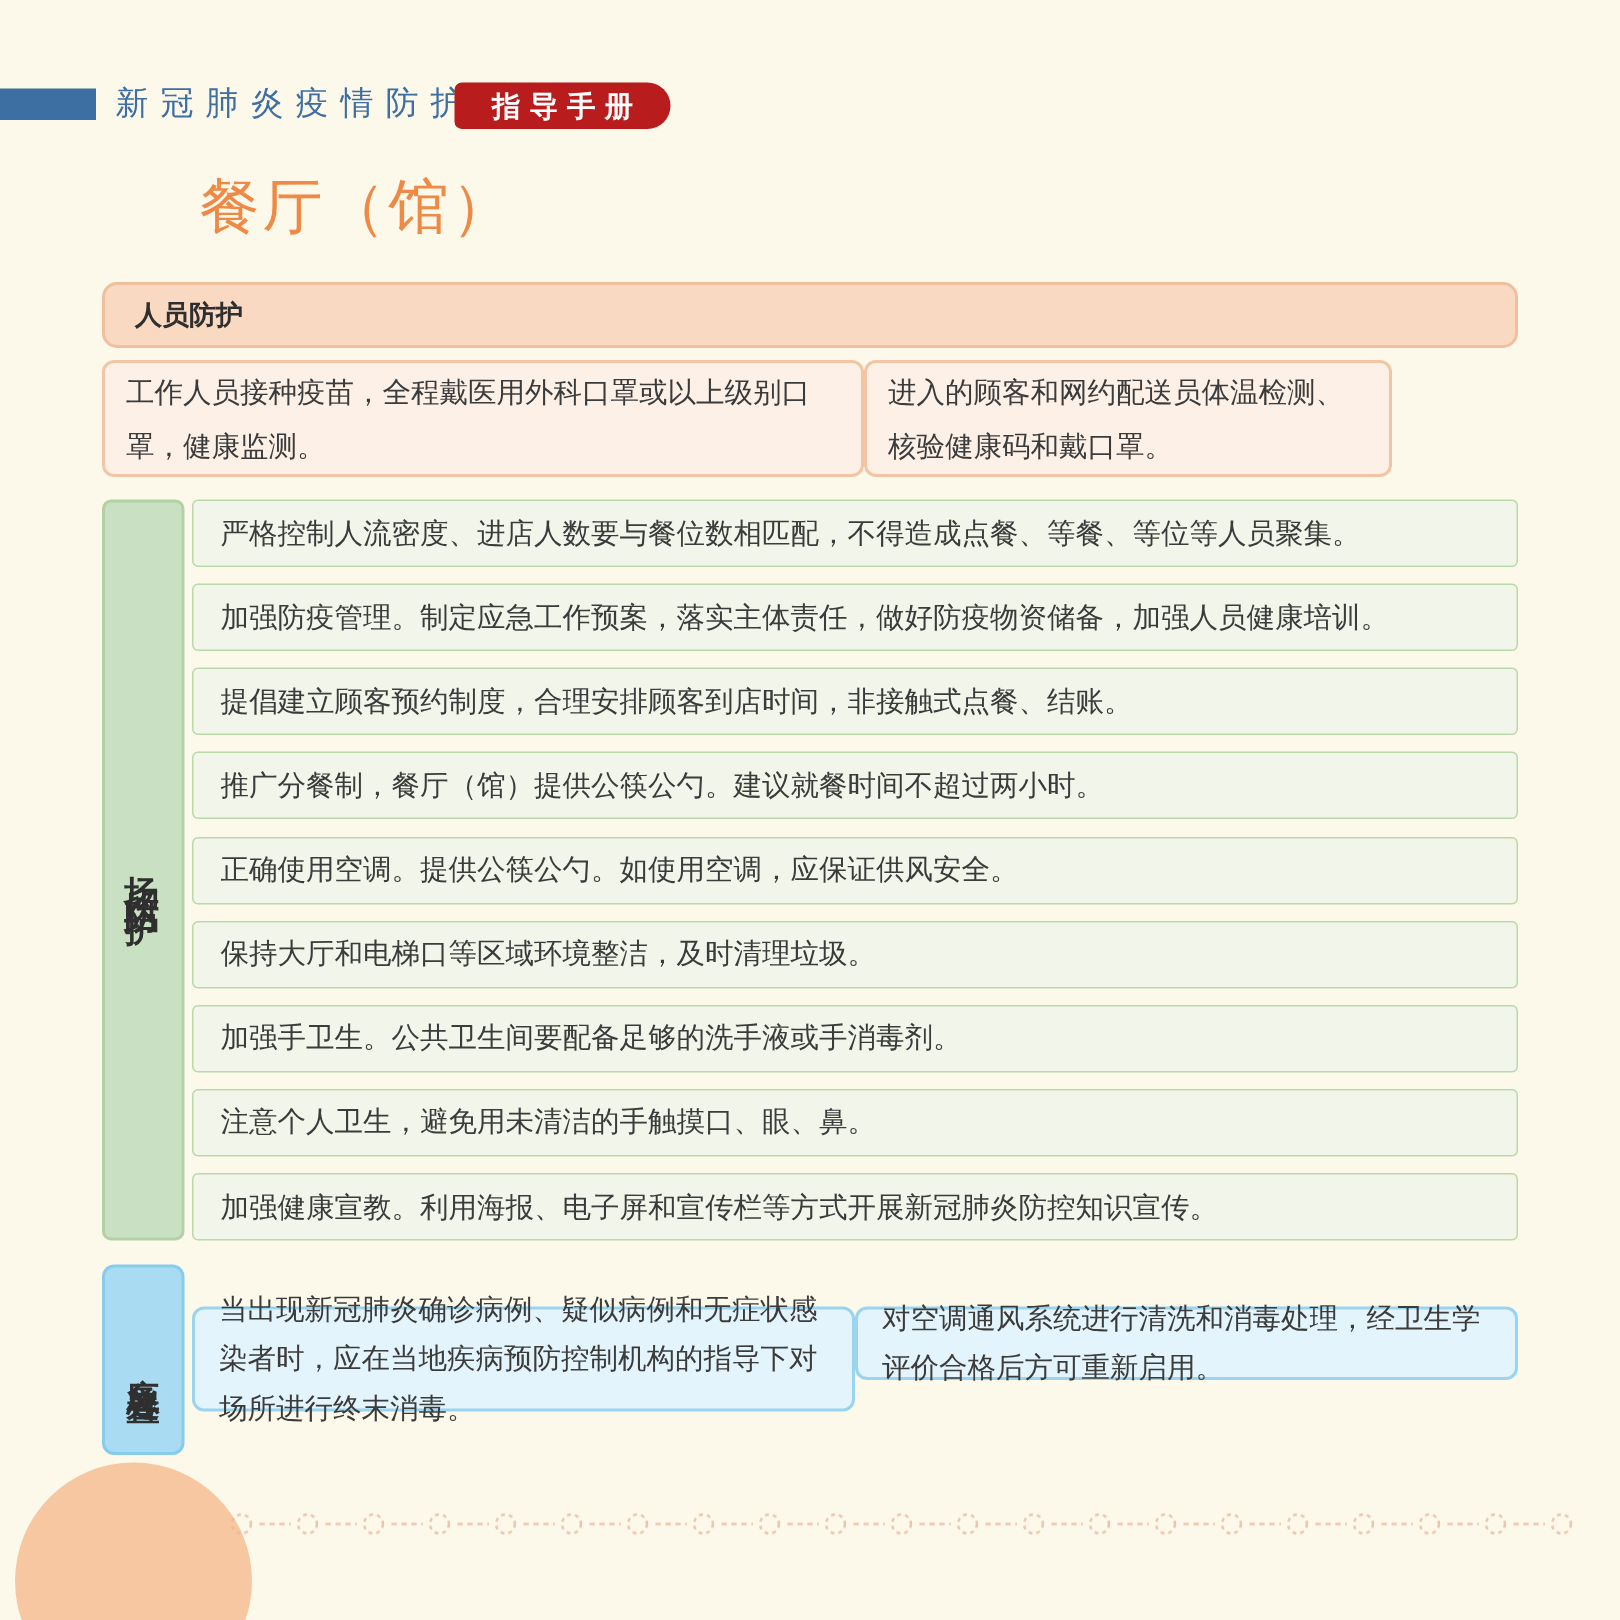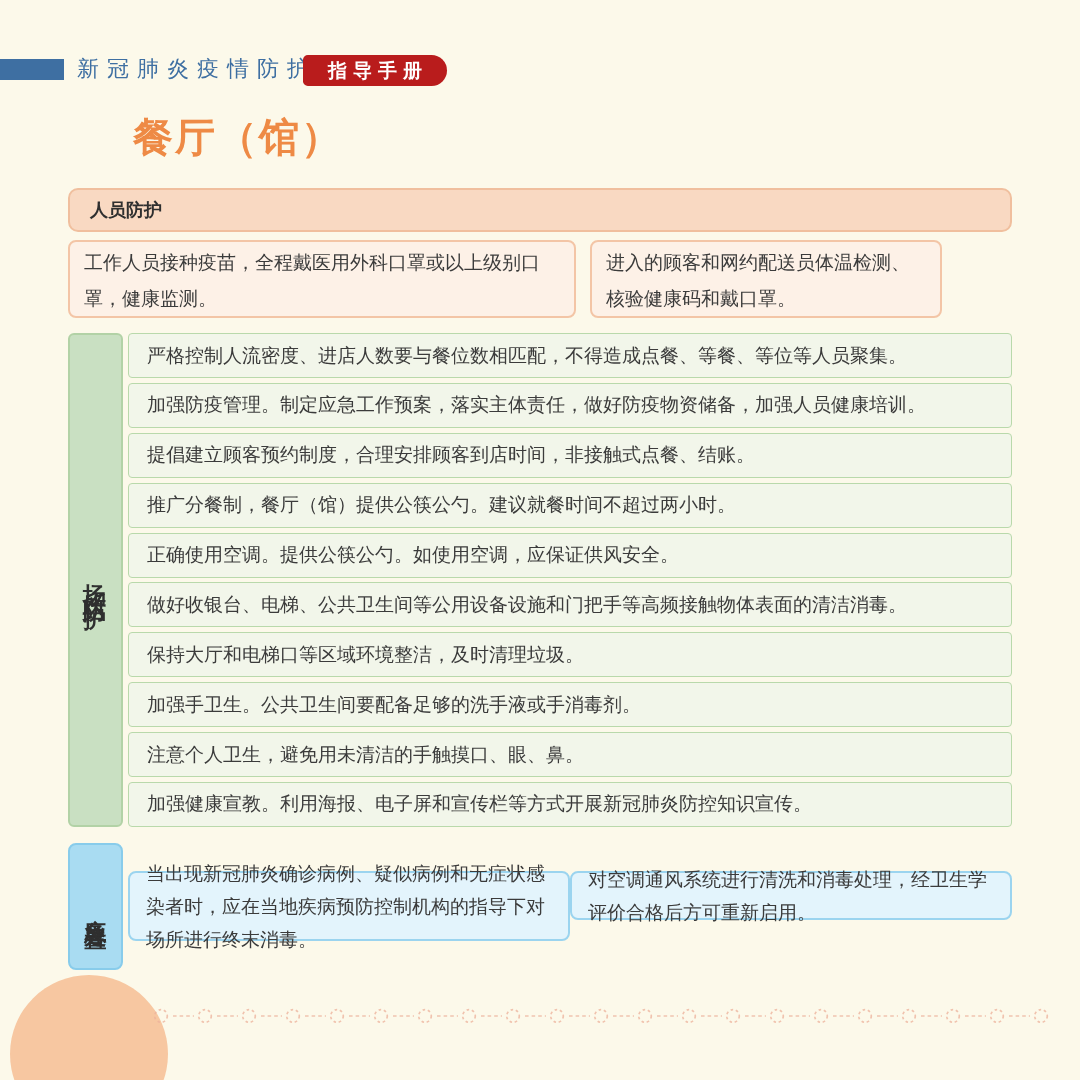--- a/index.html
+++ b/index.html
@@ -30,39 +30,39 @@
     background: #b91c1c;
     border-radius: 5px 16px 16px 5px;
     display: flex; align-items: center; justify-content: center;
     color: #ffffff; font-size: 19px; font-weight: bold;
     letter-spacing: 6px; text-indent: 6px;
   }
 
   
   .page-title {
     position: absolute; left: 133px; top: 110px;
-    font-size: 40px; font-weight: bold;
+    font-size: 40px; font-weight: normal;
     color: #ee8a45; letter-spacing: 2px;
   }
 
   
   .sec-personnel-header {
     position: absolute; left: 68px; top: 188px;
     width: 944px; height: 44px; box-sizing: border-box;
     background: #f9d9c2;
     border: 2px solid #f0bf9e;
     border-radius: 10px;
     display: flex; align-items: center;
     padding-left: 20px;
     font-size: 18px; font-weight: bold; color: #2f2f2f;
   }
   .personnel-row {
     position: absolute; left: 68px; top: 240px;
     width: 944px; height: 78px;
-    display: flex; gap: 14px;
+    display: flex; 
   }
   .personnel-card {
     box-sizing: border-box; height: 78px;
     background: #fdf1e7;
     border: 2px solid #f3c5a6;
     border-radius: 8px;
     padding: 3px 14px 0 14px;
     font-size: 19px; line-height: 36px;
     display: block;
   }
@@ -165,21 +165,20 @@
 <div class="sec-venue">
   <div class="venue-sidebar">
     <span class="vertical-label">场所防护</span>
   </div>
   <div class="venue-rows">
     <div class="venue-row">严格控制人流密度、进店人数要与餐位数相匹配，不得造成点餐、等餐、等位等人员聚集。</div>
     <div class="venue-row">加强防疫管理。制定应急工作预案，落实主体责任，做好防疫物资储备，加强人员健康培训。</div>
     <div class="venue-row">提倡建立顾客预约制度，合理安排顾客到店时间，非接触式点餐、结账。</div>
     <div class="venue-row">推广分餐制，餐厅（馆）提供公筷公勺。建议就餐时间不超过两小时。</div>
     <div class="venue-row">正确使用空调。提供公筷公勺。如使用空调，应保证供风安全。</div>
-    <div class="venue-row">做好收银台、电梯、公共卫生间等公用设备设施和门把手等高频接触物体表面的清洁消毒。</div>
     <div class="venue-row">保持大厅和电梯口等区域环境整洁，及时清理垃圾。</div>
     <div class="venue-row">加强手卫生。公共卫生间要配备足够的洗手液或手消毒剂。</div>
     <div class="venue-row">注意个人卫生，避免用未清洁的手触摸口、眼、鼻。</div>
     <div class="venue-row">加强健康宣教。利用海报、电子屏和宣传栏等方式开展新冠肺炎防控知识宣传。</div>
   </div>
 </div>
 
 <div class="sec-emergency">
   <div class="emergency-sidebar">
     <span class="vertical-label">应急处置</span>

